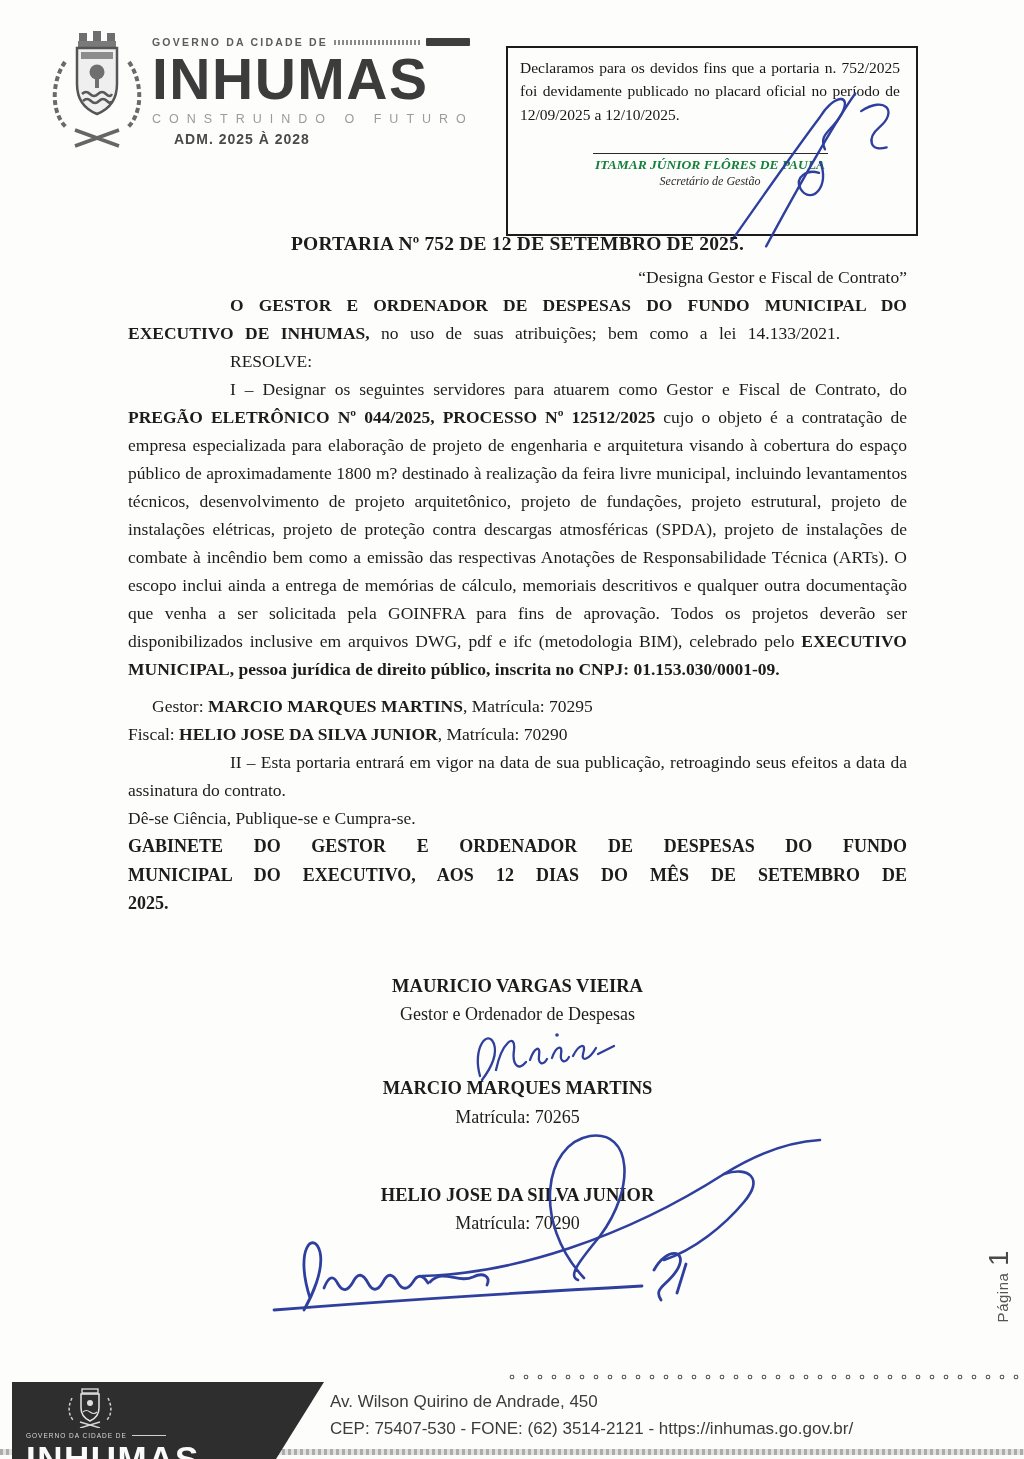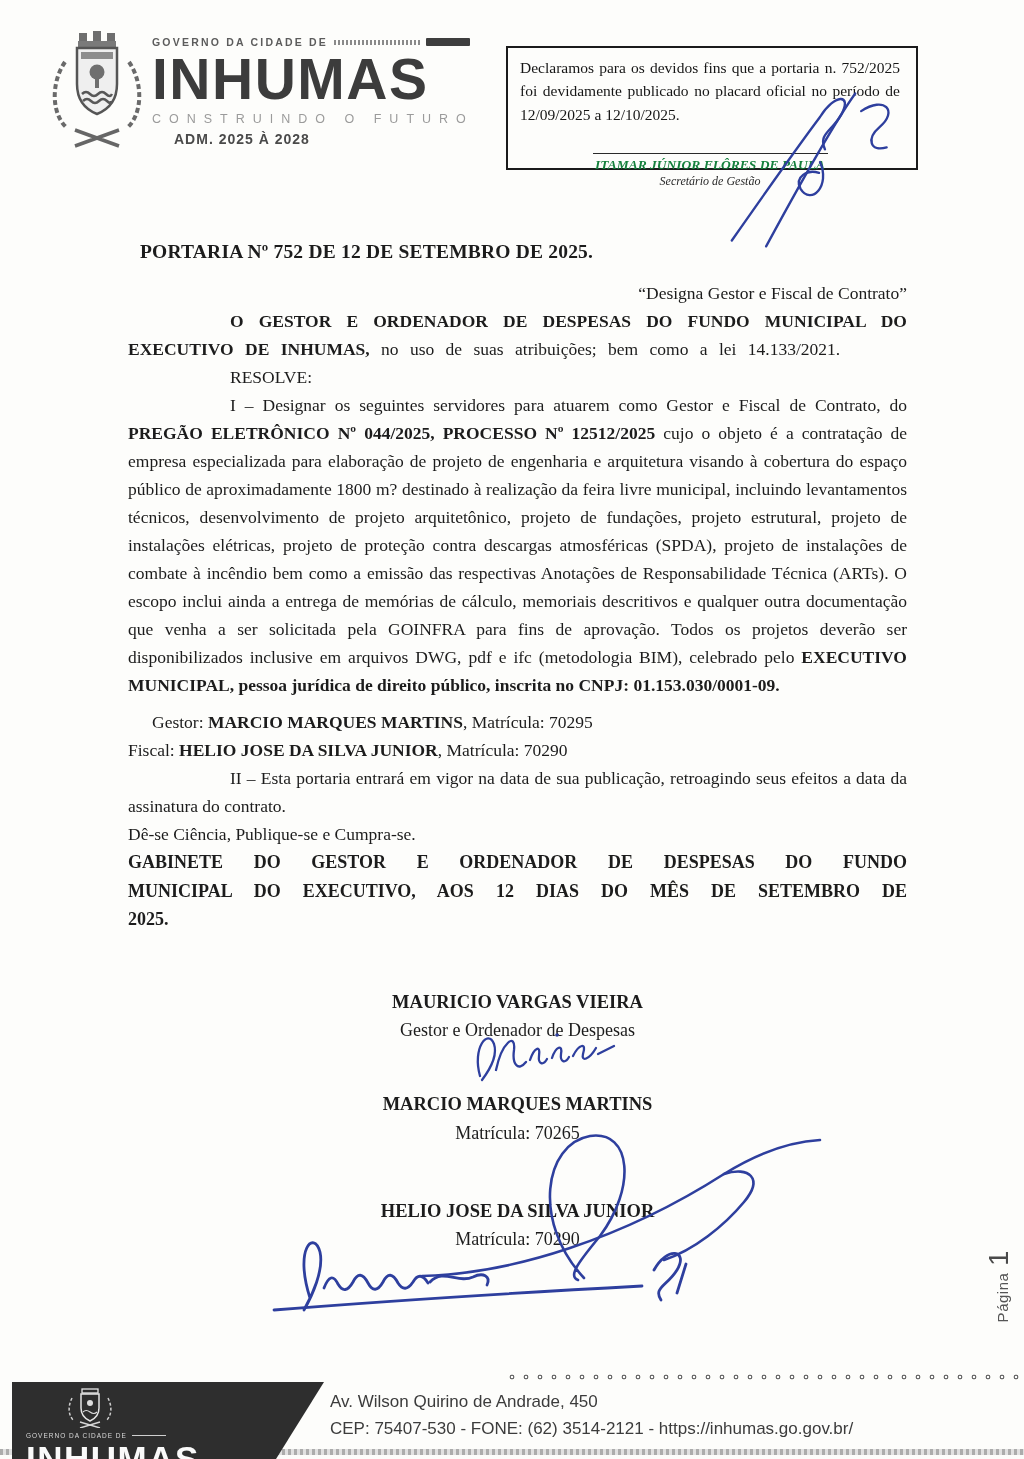--- a/index.html
+++ b/index.html
@@ -13,32 +13,32 @@
   .logo-text{position:absolute;left:152px;top:36px;width:318px;font-family:"Liberation Sans",sans-serif;}
   .logo-row1{display:flex;align-items:center;gap:6px;}
   .logo-kicker{font-size:10.5px;font-weight:bold;letter-spacing:2.2px;color:#5c5c5c;white-space:nowrap;}
   .hatch{flex:1;height:5px;background:repeating-linear-gradient(90deg,#8a8a8a 0 2px,transparent 2px 4px);}
   .hatch-end{width:44px;height:8px;background:#3e3e3e;border-radius:1px;}
   .logo-name{font-size:57px;font-weight:bold;letter-spacing:1.5px;color:#3c3c3c;line-height:1.02;margin-top:2px;}
   .logo-tagline{font-size:12.5px;letter-spacing:8px;color:#9b9b9b;margin-top:4px;white-space:nowrap;}
   .logo-adm{font-size:14px;font-weight:bold;letter-spacing:1px;color:#4a4a4a;margin:5px 0 0 22px;}
   
   .decl-box{
-    position:absolute;left:506px;top:46px;width:412px;height:124px;box-sizing:border-box;
+    position:absolute;left:506px;top:46px;width:412px;height:190px;box-sizing:border-box;
     border:2px solid #1b1b1b;padding:8px 16px 6px 12px;overflow:visible;
   }
   .decl-text{margin:0;font-size:15.5px;line-height:1.5;text-align:justify;color:#161616;}
   .decl-rule{width:235px;margin:27px auto 0 auto;border-top:1.5px solid #2a2a2a;}
   .decl-name{margin-top:3px;text-align:center;font-size:13.5px;font-weight:bold;font-style:italic;color:#15803d;}
   .decl-role{margin-top:1px;text-align:center;font-size:12px;font-style:italic;color:#2a2a2a;}
   .sig-itamar{position:absolute;left:165px;top:32px;width:245px;height:172px;overflow:visible;}
   
   .doc{position:absolute;left:128px;top:224px;width:779px;font-size:17.5px;line-height:1.6;}
   .doc p{margin:0;}
-  .title{margin:12px;font-size:19.5px;font-weight:bold;letter-spacing:.2px;}
+  .title{margin:4px;font-size:19.5px;font-weight:bold;text-align:center;letter-spacing:.2px;}
   .epigraph{text-align:right;margin-top:7px;}
   .preamble{margin-top:24px;text-indent:102px;text-align:justify;word-spacing:7px;}
   .resolve{margin-top:30px;text-indent:102px;font-weight:normal;}
   .art1{text-indent:102px;text-align:justify;}
   .servant-line{margin-left:102px;}
   .servant-line.first{margin-top:9px;margin-left:24px;}
   .art2{margin-top:34px;text-indent:102px;text-align:justify;}
   .closing{margin-top:44px;margin-left:102px;}
   .cabinet{margin-top:40px;font-weight:bold;font-size:18px;text-align:justify;word-spacing:13px;line-height:1.58;}
   b{font-weight:bold;}

